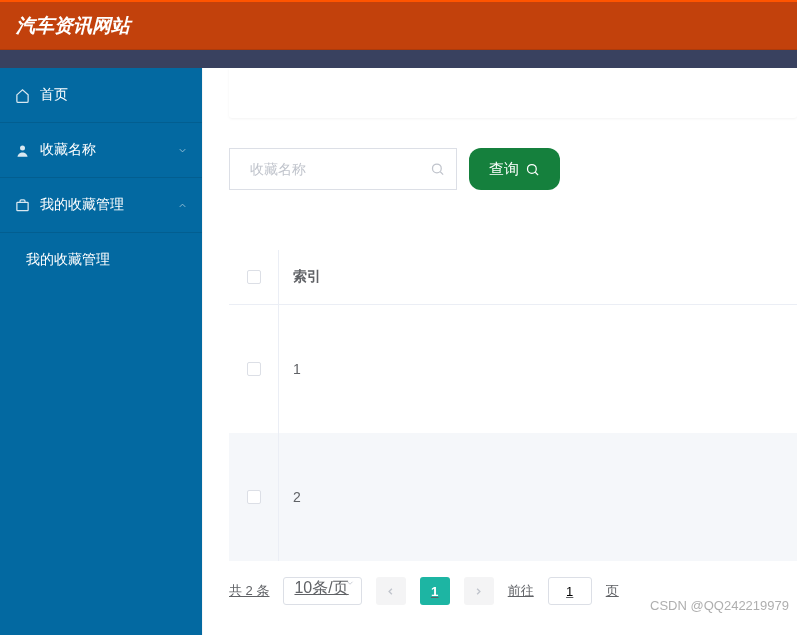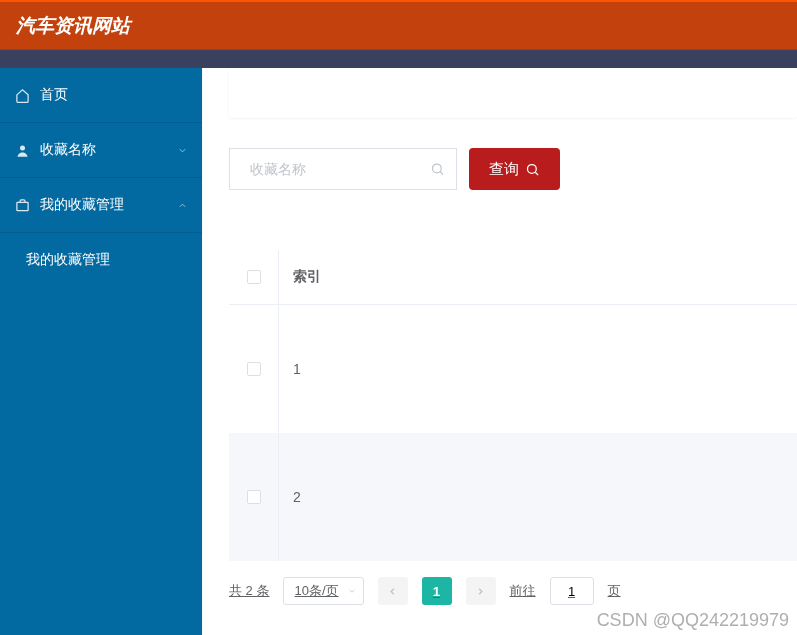--- a/index.html
+++ b/index.html
@@ -19,40 +19,40 @@
     .sidebar-subitem { padding: 18px 14px 18px 26px; font-size: 14px; cursor: pointer; }
     
     .main { flex: 1; background: #fff; padding: 0; overflow: hidden; margin-left: 1px; }
     .card-gap { height: 50px; background: #fff; border-radius: 0 0 3px 3px; margin: 0 0 30px 26px; box-shadow: 0 1px 3px rgba(0,0,0,0.05); }
     
     .search-row { display: flex; align-items: center; gap: 12px; padding: 0 0 0 26px; margin-bottom: 60px; }
     .search-input-wrap { position: relative; width: 228px; }
     .search-input { width: 100%; height: 42px; border: 1px solid #dcdfe6; border-radius: 0; padding: 0 36px 0 20px; font-size: 14px; outline: none; color: #606266; }
     .search-input::placeholder { color: #c0c4cc; }
     .search-icon-inside { position: absolute; right: 12px; top: 50%; transform: translateY(-50%); color: #c0c4cc; }
-    .query-btn { background: #b91c1c; color: #fff; border: none; border-radius: 4px; height: 42px; padding: 0 20px; font-size: 15px; cursor: pointer; display: inline-flex; align-items: center; gap: 6px; }
+    .query-btn { background: #15803d; color: #fff; border: none; border-radius: 12px; height: 42px; padding: 0 20px; font-size: 15px; cursor: pointer; display: inline-flex; align-items: center; gap: 6px; }
     
     .table { margin-left: 26px; }
     .table-header { display: flex; align-items: center; height: 55px; border-bottom: 1px solid #ebeef5; }
     .table-row { display: flex; align-items: center; height: 128px; }
     .table-row.odd { background: #fff; }
     .table-row.even { background: #f5f7fa; }
     .cell-check { width: 50px; display: flex; align-items: center; justify-content: center; border-right: 1px solid #ebeef5; height: 100%; }
     .cell-index { width: 56px; padding-left: 14px; font-size: 14px; color: #606266; height: 100%; display: flex; align-items: center; }
     .th { font-weight: 600; color: #606266; font-size: 14px; }
     .checkbox { width: 14px; height: 14px; border: 1px solid #dcdfe6; border-radius: 2px; background: #fff; cursor: pointer; }
     
     .pagination { display: flex; align-items: center; gap: 14px; padding: 16px 0 0 26px; font-size: 13px; color: #606266; text-decoration: underline; }
-    .page-select { border: 1px solid #dcdfe6; border-radius: 3px; height: 28px; padding: 0 24px 0 10px; font-size: 13px; color: #606266; position: relative; display: inline-flex; align-items: center; background: #fff; cursor: pointer; }
+    .page-select { border: 1px solid #dcdfe6; border-radius: 3px; height: 28px; padding: 0 12px 0 10px; font-size: 16px; color: #606266; position: relative; display: inline-flex; align-items: flex-start; background: #fff; cursor: pointer; }
     .page-select .sel-chev { position: absolute; right: 6px; color: #c0c4cc; }
     .page-btn { width: 30px; height: 28px; border: none; background: #f4f4f5; border-radius: 3px; color: #c0c4cc; display: inline-flex; align-items: center; justify-content: center; cursor: pointer; }
     .page-btn.active { background: #1db5a3; color: #fff; font-weight: 600; }
     .page-input { width: 44px; height: 28px; border: 1px solid #dcdfe6; border-radius: 3px; text-align: center; font-size: 13px; outline: none; }
     
-    .watermark { position: absolute; right: 8px; bottom: 4px; color: rgba(120,120,120,0.6); font-size: 18px; pointer-events: none; }
+    .watermark { position: absolute; right: 8px; bottom: 22px; color: rgba(120,120,120,0.6); font-size: 13px; pointer-events: none; }
     
     svg { display: block; }
   </style>
 </head>
 <body>
 
 <div class="top-bar"></div>
 <header class="header">
   <div class="header-title">汽车资讯网站</div>
 </header>

